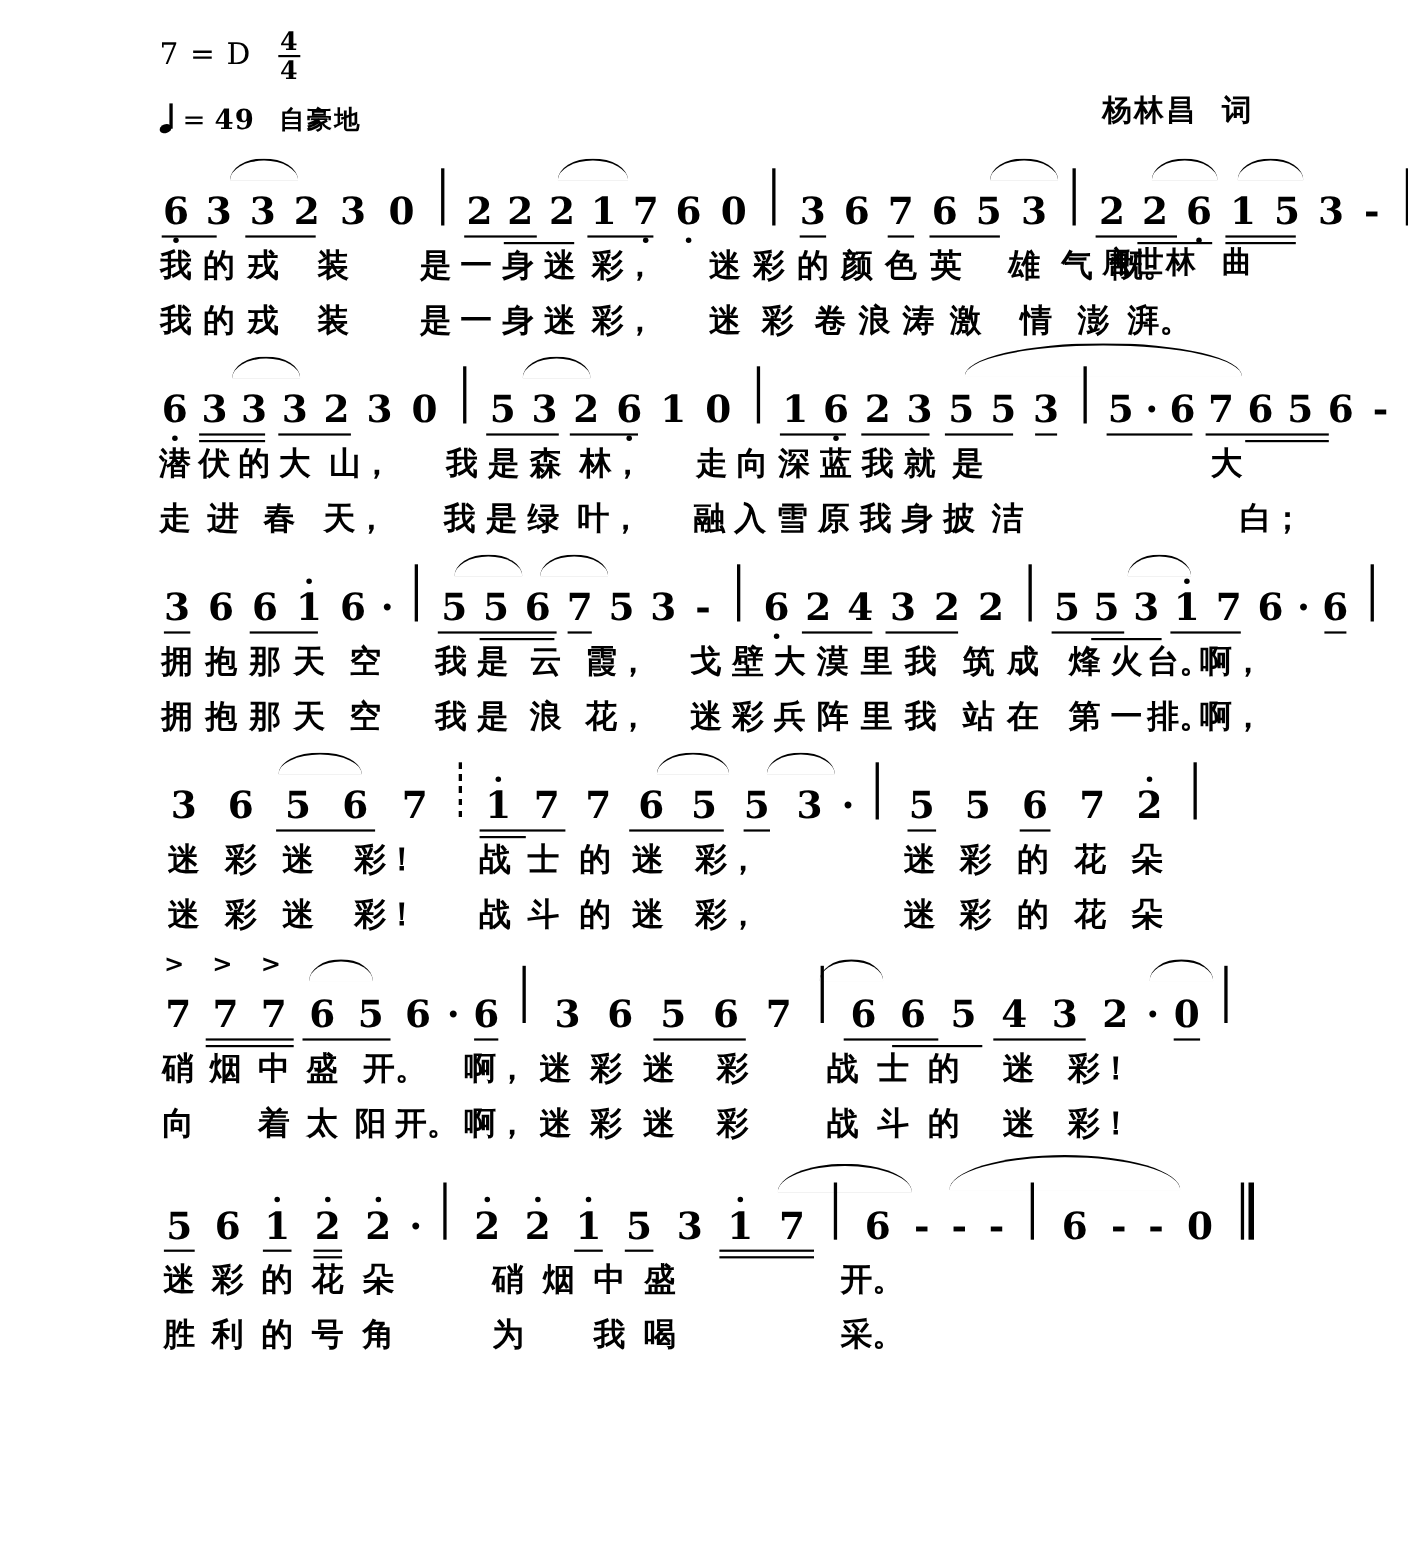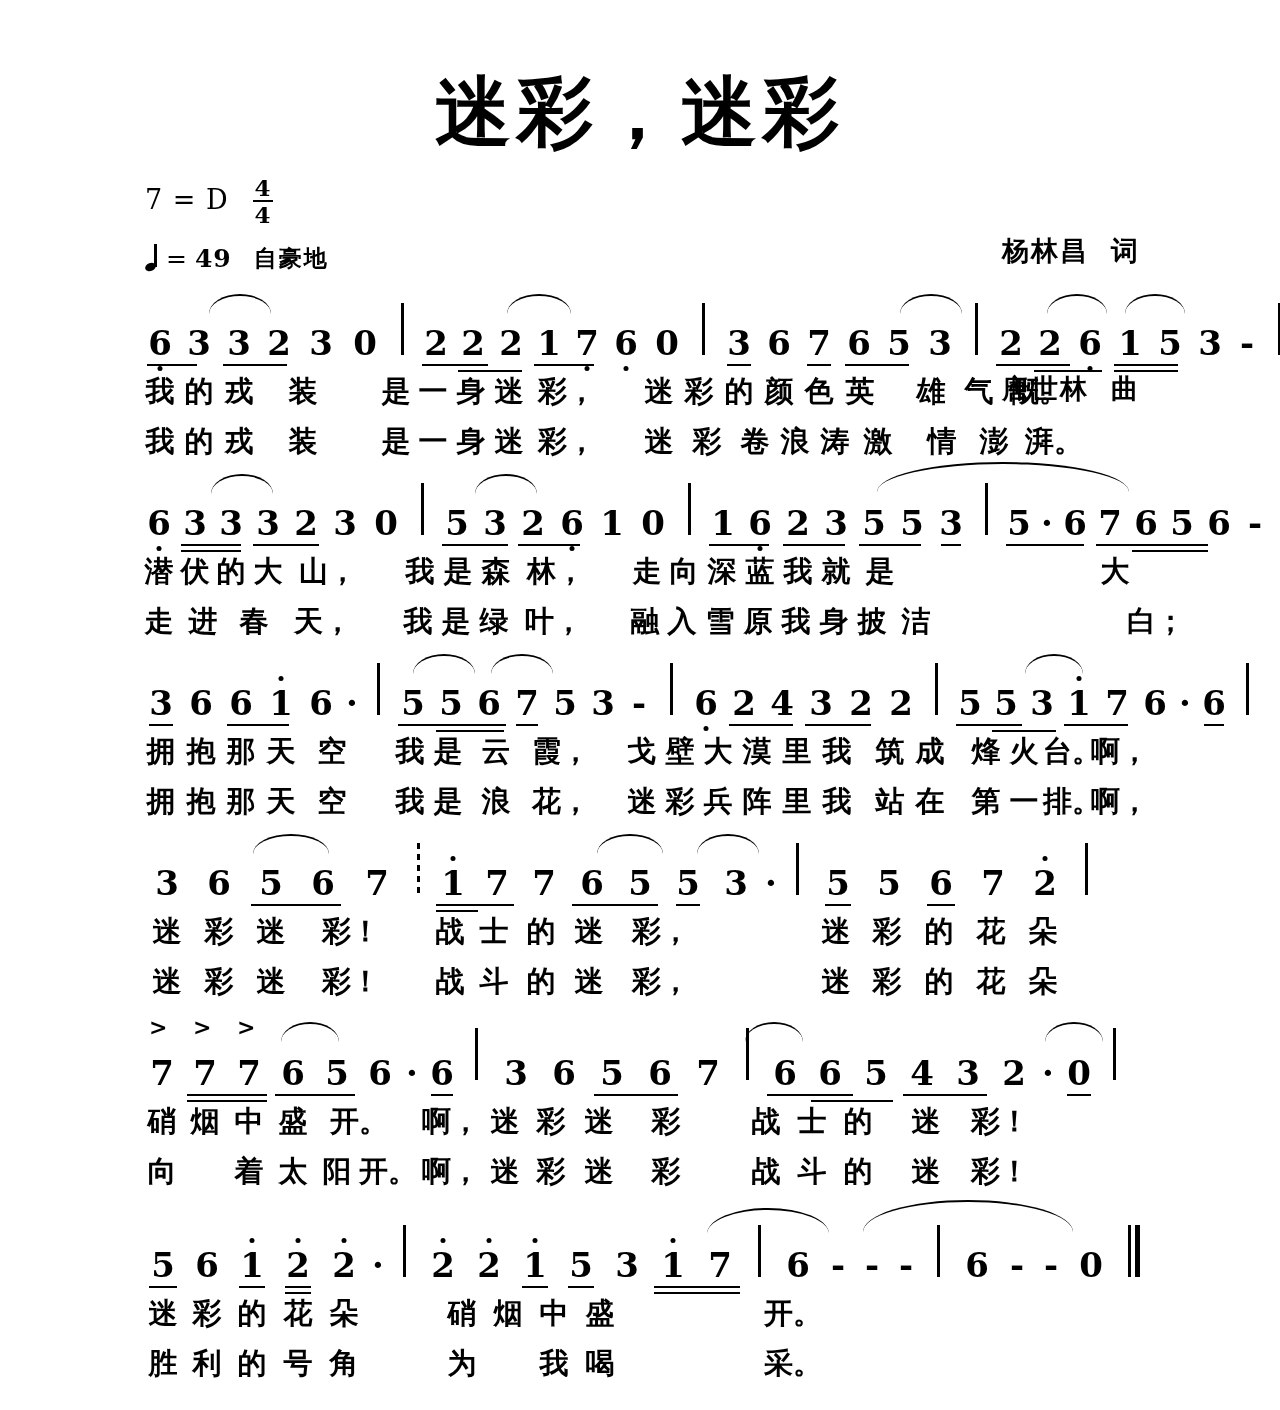--- a/index.html
+++ b/index.html
@@ -285,21 +285,20 @@
     text-align: center;
   }
 
   .spacer { flex: 0 0 auto; }
 </style>
 </head>
 <body>
 
 <div class="sheet">
 
-  <div class="title">迷彩，迷彩</div>
 
   <div class="meta">
     <div class="meta-left">
       <div class="key-row">
         <span class="key-sig">7 = D</span>
         <span class="timesig">
           <span class="num">4</span>
           <span class="bar-line"></span>
           <span class="num">4</span>
         </span>

